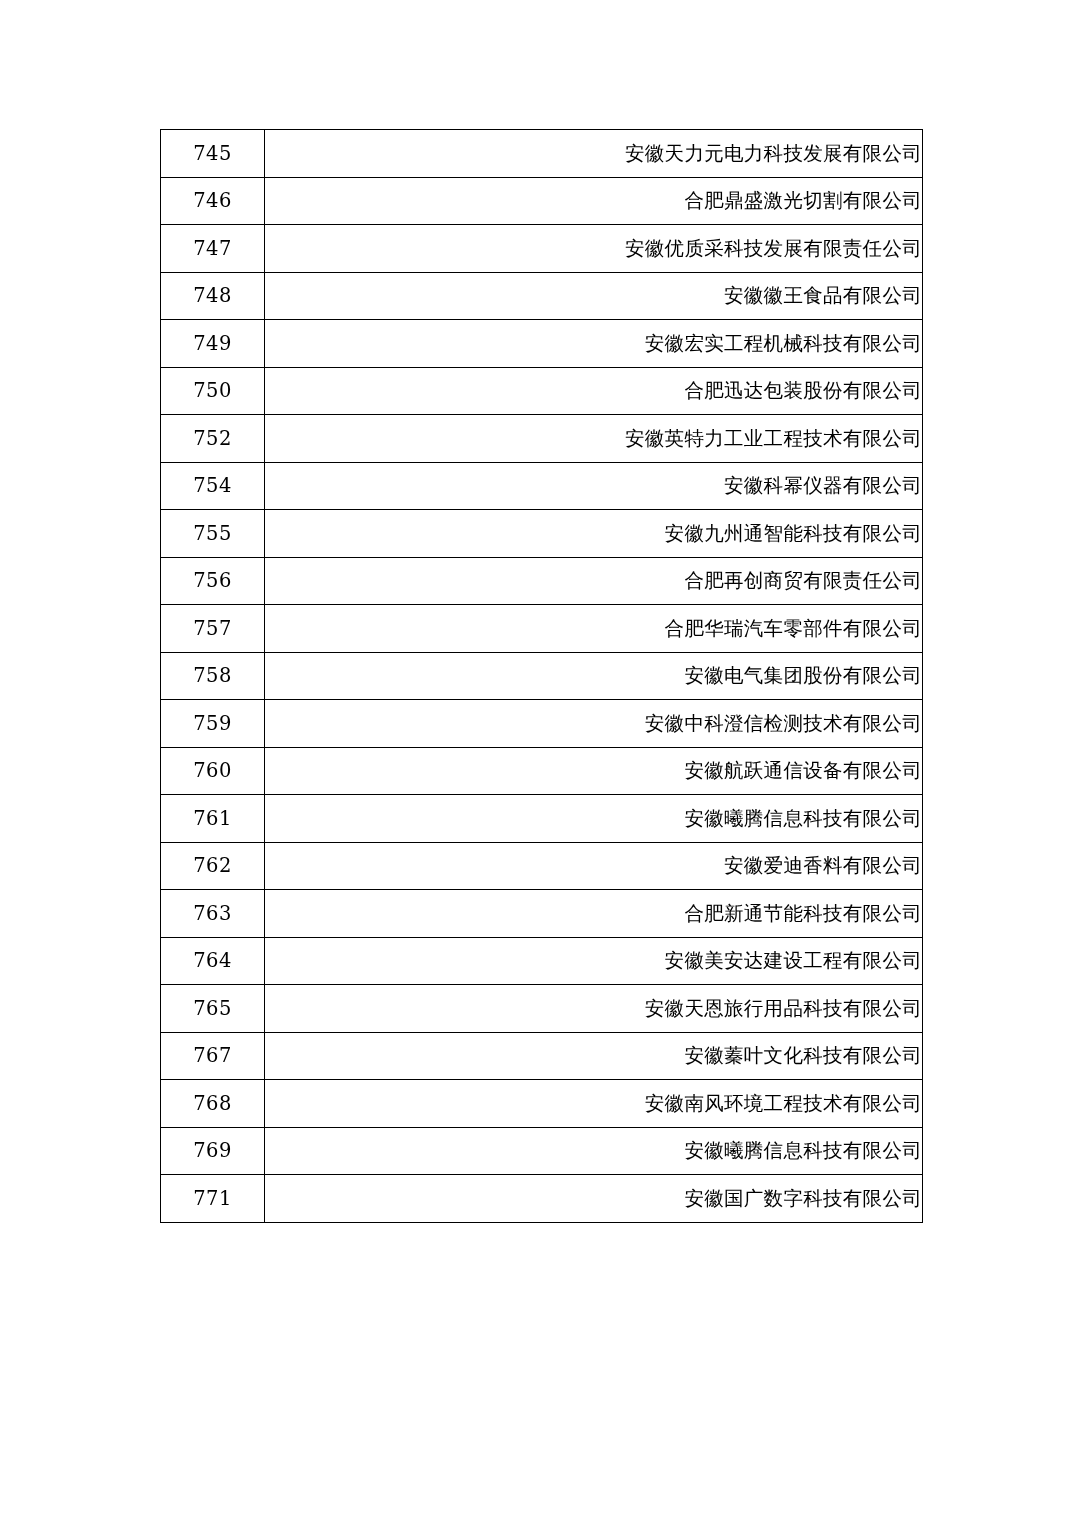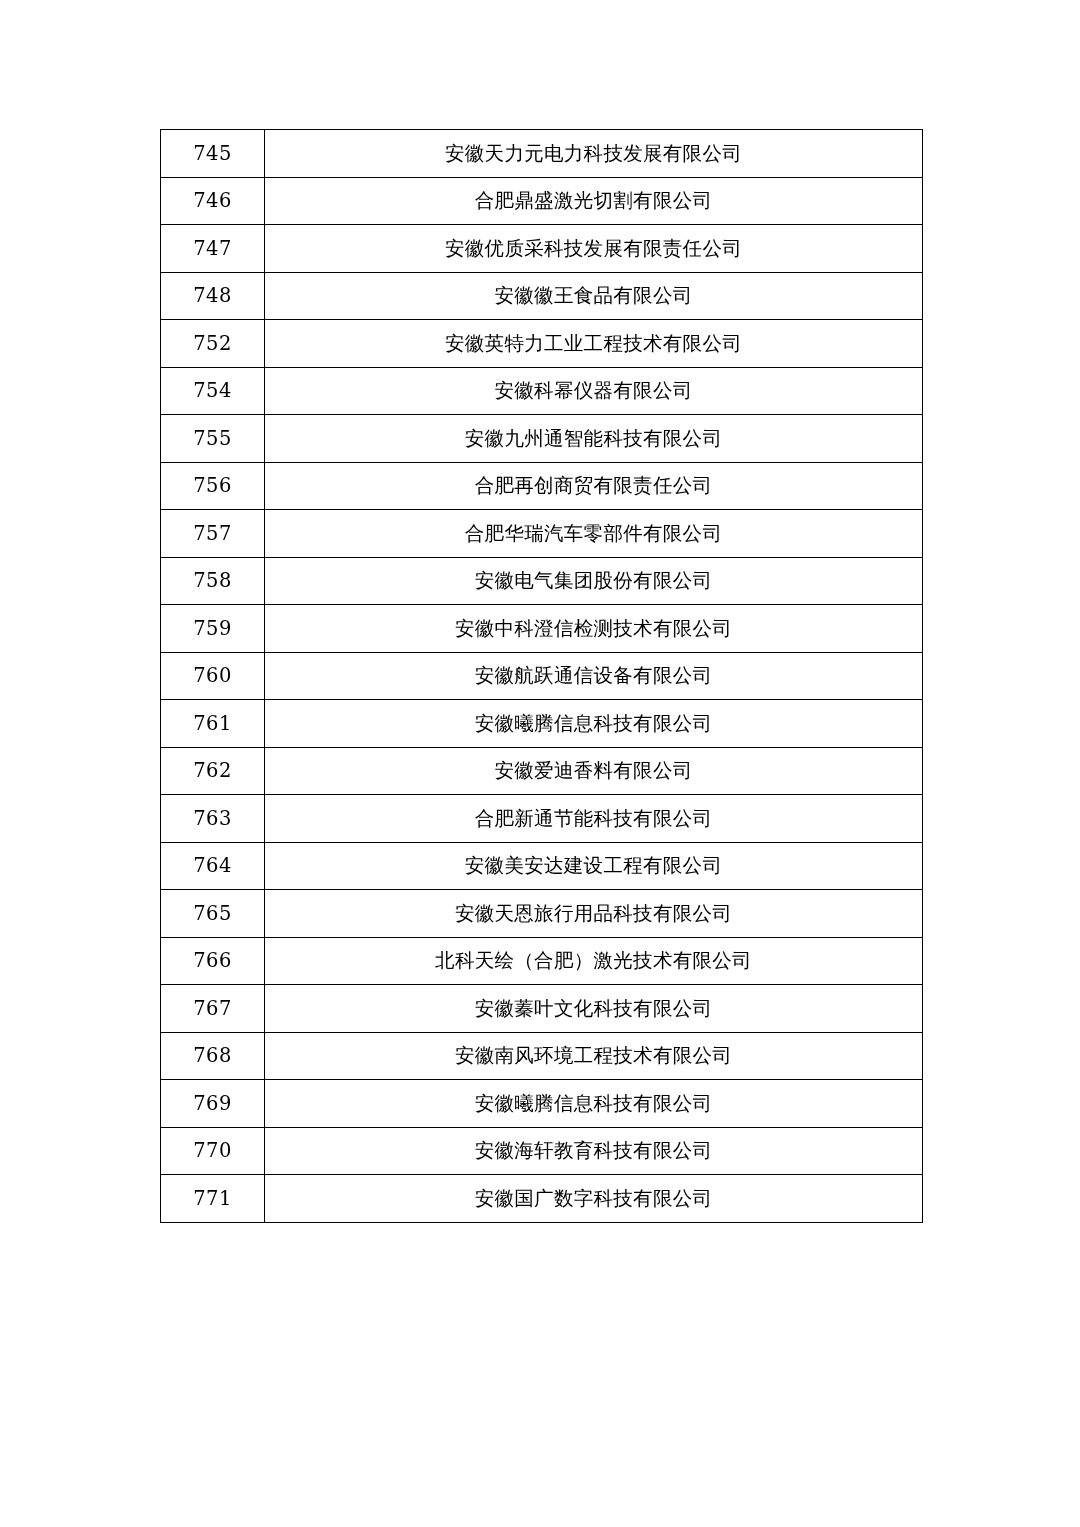--- a/index.html
+++ b/index.html
@@ -39,21 +39,21 @@
     line-height: 1.2;
   }
   td.idx {
     width: 103px;
     text-align: center;
     font-family: "DejaVu Serif", serif;
     letter-spacing: 0.5px;
   }
   td.name {
     width: 657px;
-    text-align: center;
+    text-align: right;
     padding-left: 14px;
     font-family: "DejaVu Serif", serif;
     letter-spacing: 0.3px;
   }
 </style>
 </head>
 <body>
 
 <div class="page">
   <div class="table-wrap">
@@ -67,20 +67,28 @@
             <td class="idx">746</td>
             <td class="name">合肥鼎盛激光切割有限公司</td>
           </tr>
           <tr>
             <td class="idx">747</td>
             <td class="name">安徽优质采科技发展有限责任公司</td>
           </tr>
           <tr>
             <td class="idx">748</td>
             <td class="name">安徽徽王食品有限公司</td>
+          </tr>
+          <tr>
+            <td class="idx">749</td>
+            <td class="name">安徽宏实工程机械科技有限公司</td>
+          </tr>
+          <tr>
+            <td class="idx">750</td>
+            <td class="name">合肥迅达包装股份有限公司</td>
           </tr>
           <tr>
             <td class="idx">752</td>
             <td class="name">安徽英特力工业工程技术有限公司</td>
           </tr>
           <tr>
             <td class="idx">754</td>
             <td class="name">安徽科幂仪器有限公司</td>
           </tr>
           <tr>
@@ -121,39 +129,31 @@
           </tr>
           <tr>
             <td class="idx">764</td>
             <td class="name">安徽美安达建设工程有限公司</td>
           </tr>
           <tr>
             <td class="idx">765</td>
             <td class="name">安徽天恩旅行用品科技有限公司</td>
           </tr>
           <tr>
-            <td class="idx">766</td>
-            <td class="name">北科天绘（合肥）激光技术有限公司</td>
-          </tr>
-          <tr>
             <td class="idx">767</td>
             <td class="name">安徽蓁叶文化科技有限公司</td>
           </tr>
           <tr>
             <td class="idx">768</td>
             <td class="name">安徽南风环境工程技术有限公司</td>
           </tr>
           <tr>
             <td class="idx">769</td>
             <td class="name">安徽曦腾信息科技有限公司</td>
           </tr>
           <tr>
-            <td class="idx">770</td>
-            <td class="name">安徽海轩教育科技有限公司</td>
-          </tr>
-          <tr>
             <td class="idx">771</td>
             <td class="name">安徽国广数字科技有限公司</td>
           </tr>
         </tbody>
     </table>
   </div>
 </div>
 
 </body></html>

